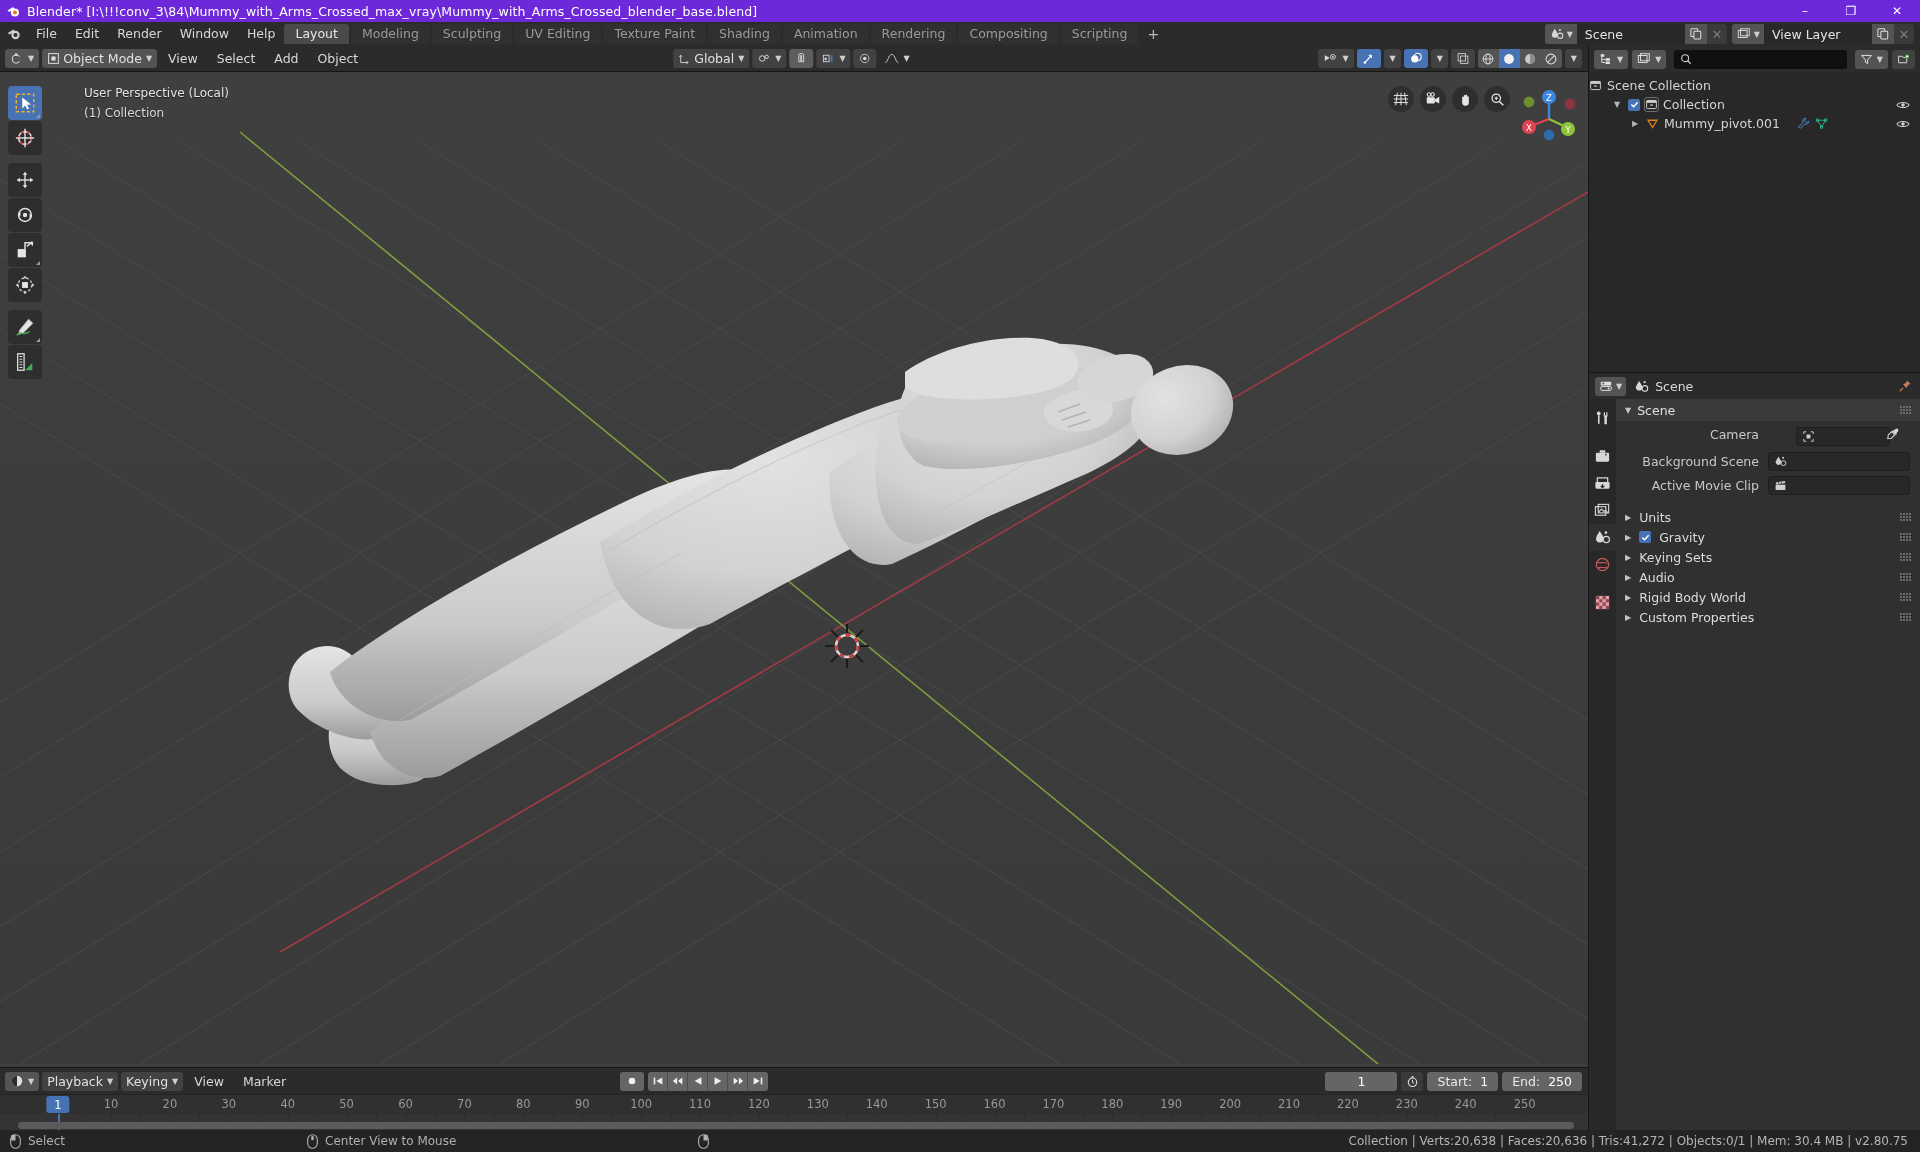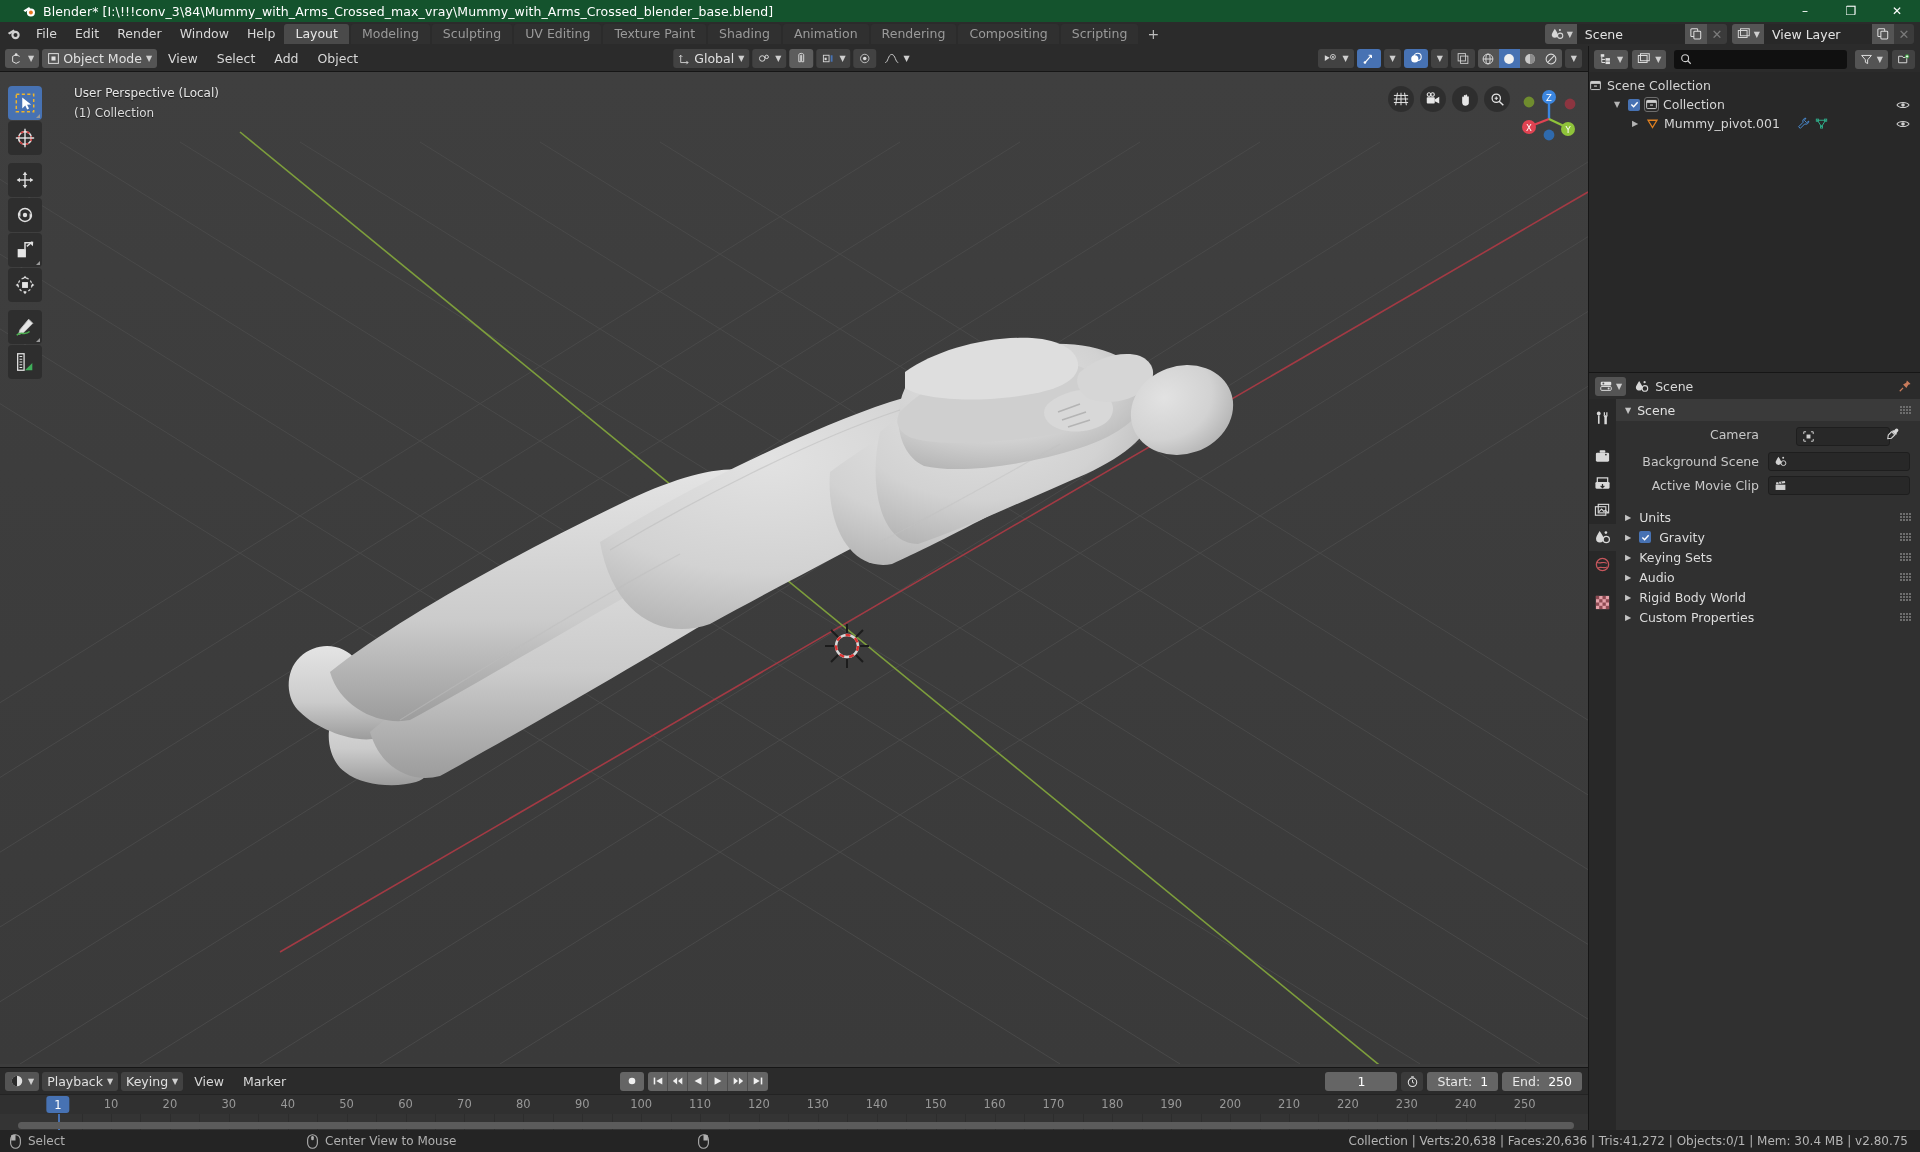--- a/index.html
+++ b/index.html
@@ -7,22 +7,22 @@
   body{
     width:1920px; height:1152px; overflow:hidden;
     font-family:"DejaVu Sans", sans-serif;
     font-size:13px; color:#d2d2d2;
     -webkit-font-smoothing:antialiased;
   }
   .app{ position:relative; width:1920px; height:1152px; background:#1d1d1d; display:flex; flex-direction:column; }
 
   
   .titlebar{
-    height:22px; background:#14532d; display:flex; align-items:center;
-    padding:0 22px; color:#fff; font-size:12.5px; flex:0 0 22px; position:relative;
+    height:22px; background:#6d28d9; display:flex; align-items:center;
+    padding:0 6px; color:#fff; font-size:12.5px; flex:0 0 22px; position:relative;
   }
   .titlebar .blender-logo{ width:15px;height:15px;margin-right:6px; flex:0 0 15px; }
   .titlebar .t-text{ white-space:nowrap; letter-spacing:0.1px; }
   .win-ctrls{ position:absolute; right:0; top:0; height:22px; display:flex; }
   .win-ctrls div{ width:46px; height:22px; display:flex; align-items:center; justify-content:center; color:#fff; font-size:12px; }
 
   
   .topbar{
     height:24px; background:#2b2b2b; display:flex; align-items:center; flex:0 0 24px;
     padding-left:4px; position:relative;
@@ -71,21 +71,21 @@
   .caret{ font-size:8px; color:#cfcfcf; margin-left:1px; }
   .vp-hdr-center{ position:absolute; left:50%; transform:translateX(-50%); display:flex; align-items:center; gap:3px;}
   .vp-hdr-right{ position:absolute; right:6px; display:flex; align-items:center; gap:3px; }
   .shade-group{ display:flex; height:19px; border-radius:3px; overflow:hidden; background:#545454; }
   .shade-ball{ width:21px;height:19px; display:flex;align-items:center;justify-content:center;}
   .shade-ball.sel{ background:#4772b3; }
 
   
   .viewport{ flex:1 1 auto; position:relative; overflow:hidden; background:#3d3d3d; min-height:0;}
   .vp-canvas{ position:absolute; inset:0; }
-  .vp-overlay-text{ position:absolute; left:74px; top:11px; font-size:12px; color:#e6e6e6; text-shadow:0 1px 1px #00000099; line-height:20px;}
+  .vp-overlay-text{ position:absolute; left:84px; top:11px; font-size:12px; color:#e6e6e6; text-shadow:0 1px 1px #00000099; line-height:20px;}
   .vp-overlay-text div:nth-child(2){ color:#dcdcdc; }
 
   .toolbar{
     position:absolute; left:8px; top:14px; width:34px; display:flex; flex-direction:column; gap:1px;
     background:transparent;
   }
   .tool-btn{
     width:34px;height:34px;background:#2e2e2e; border-radius:4px; display:flex;align-items:center;justify-content:center;
     position:relative;
   }

